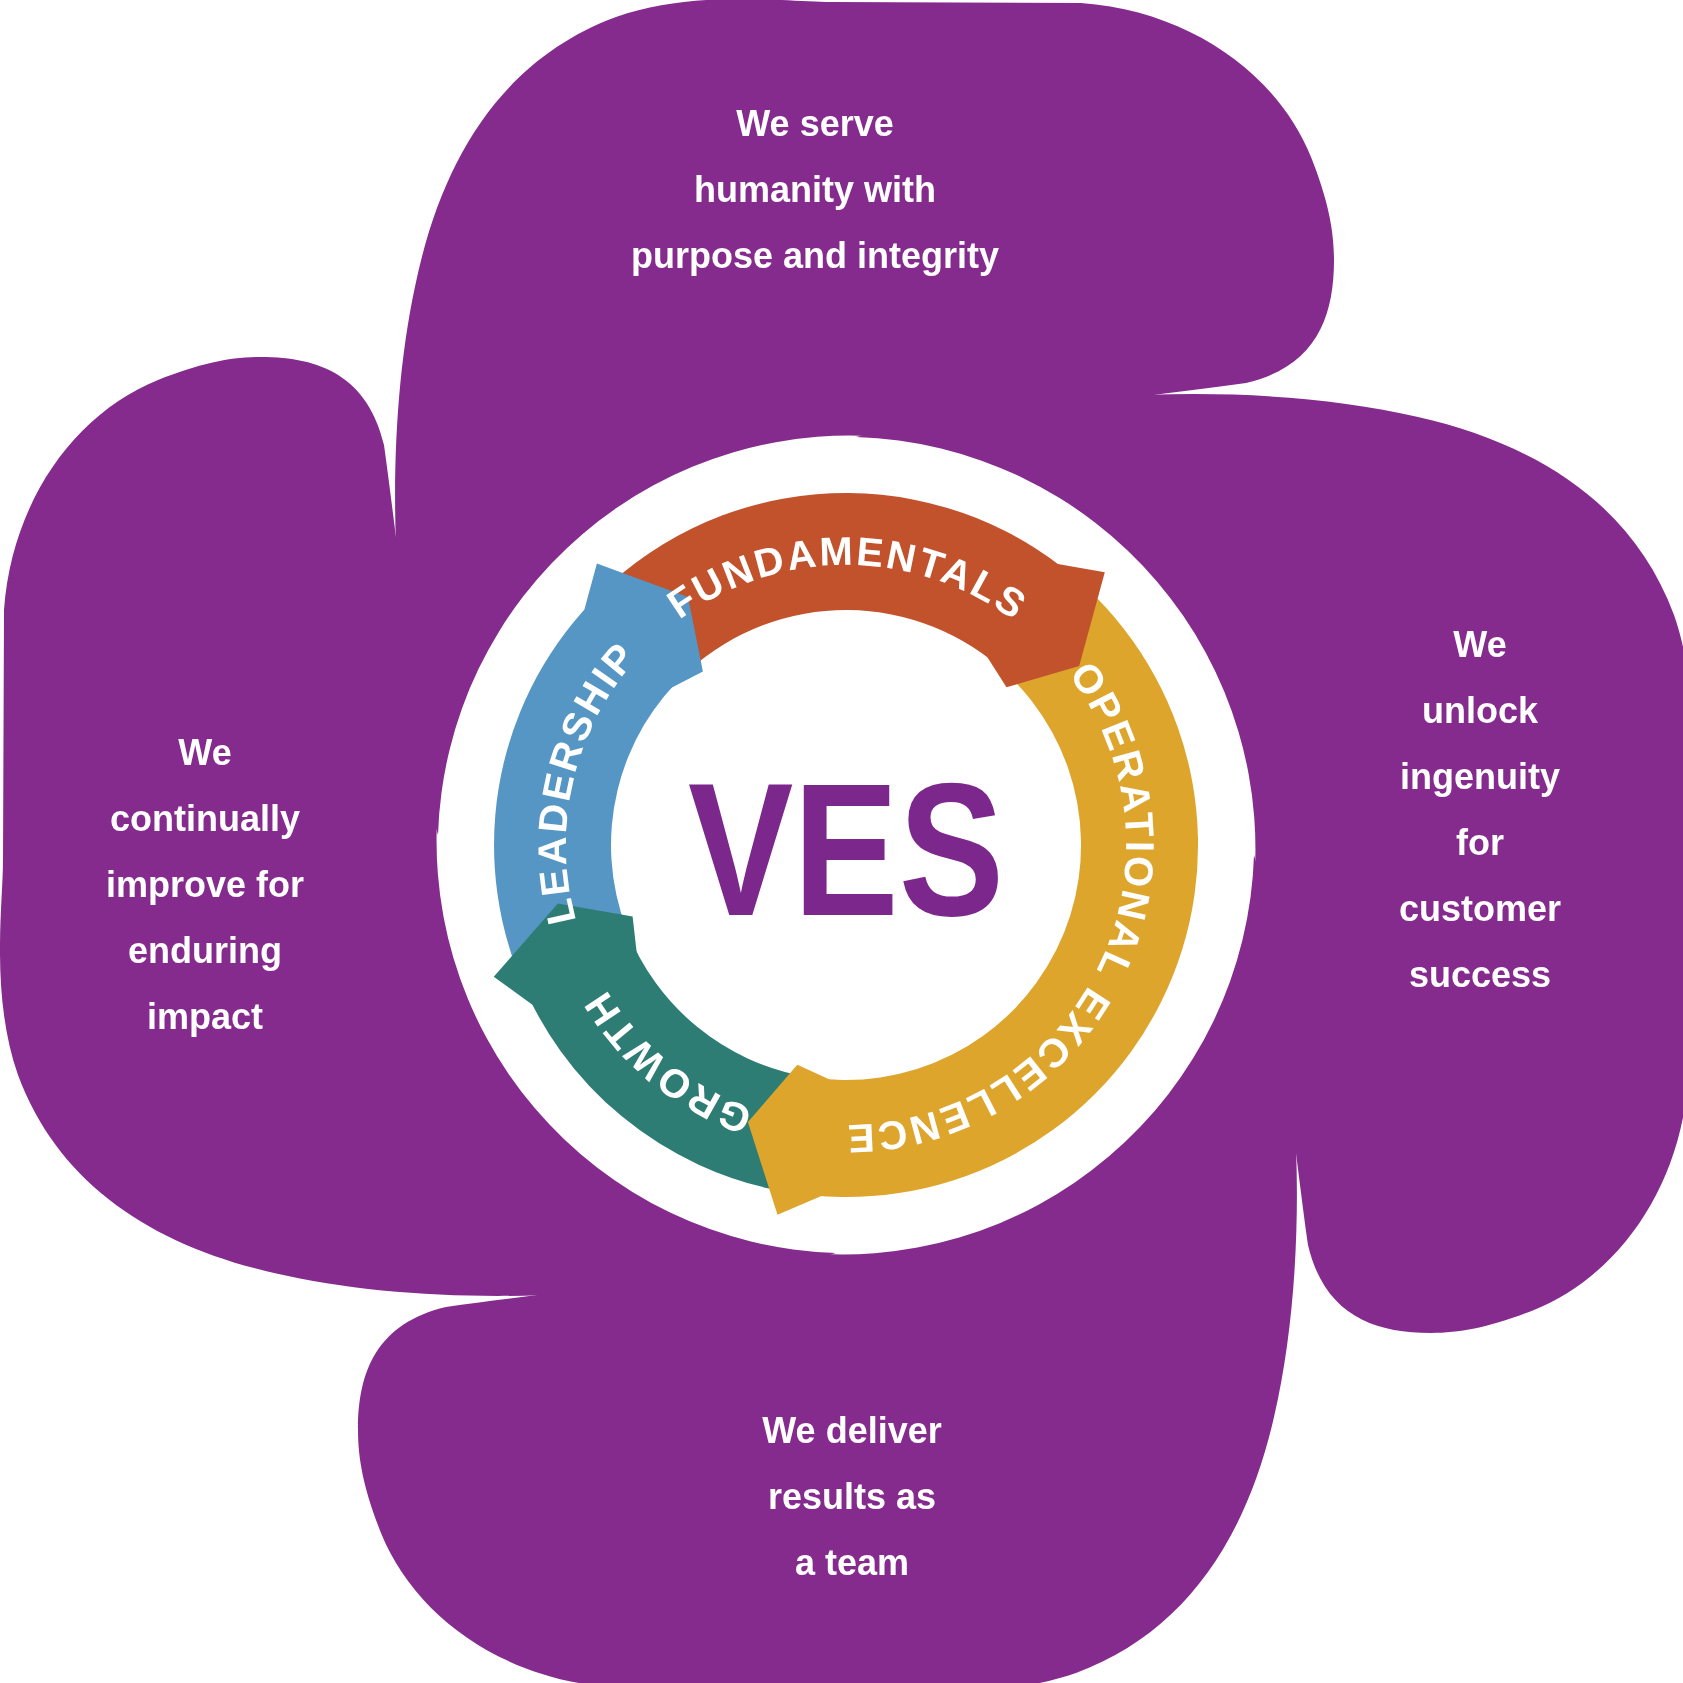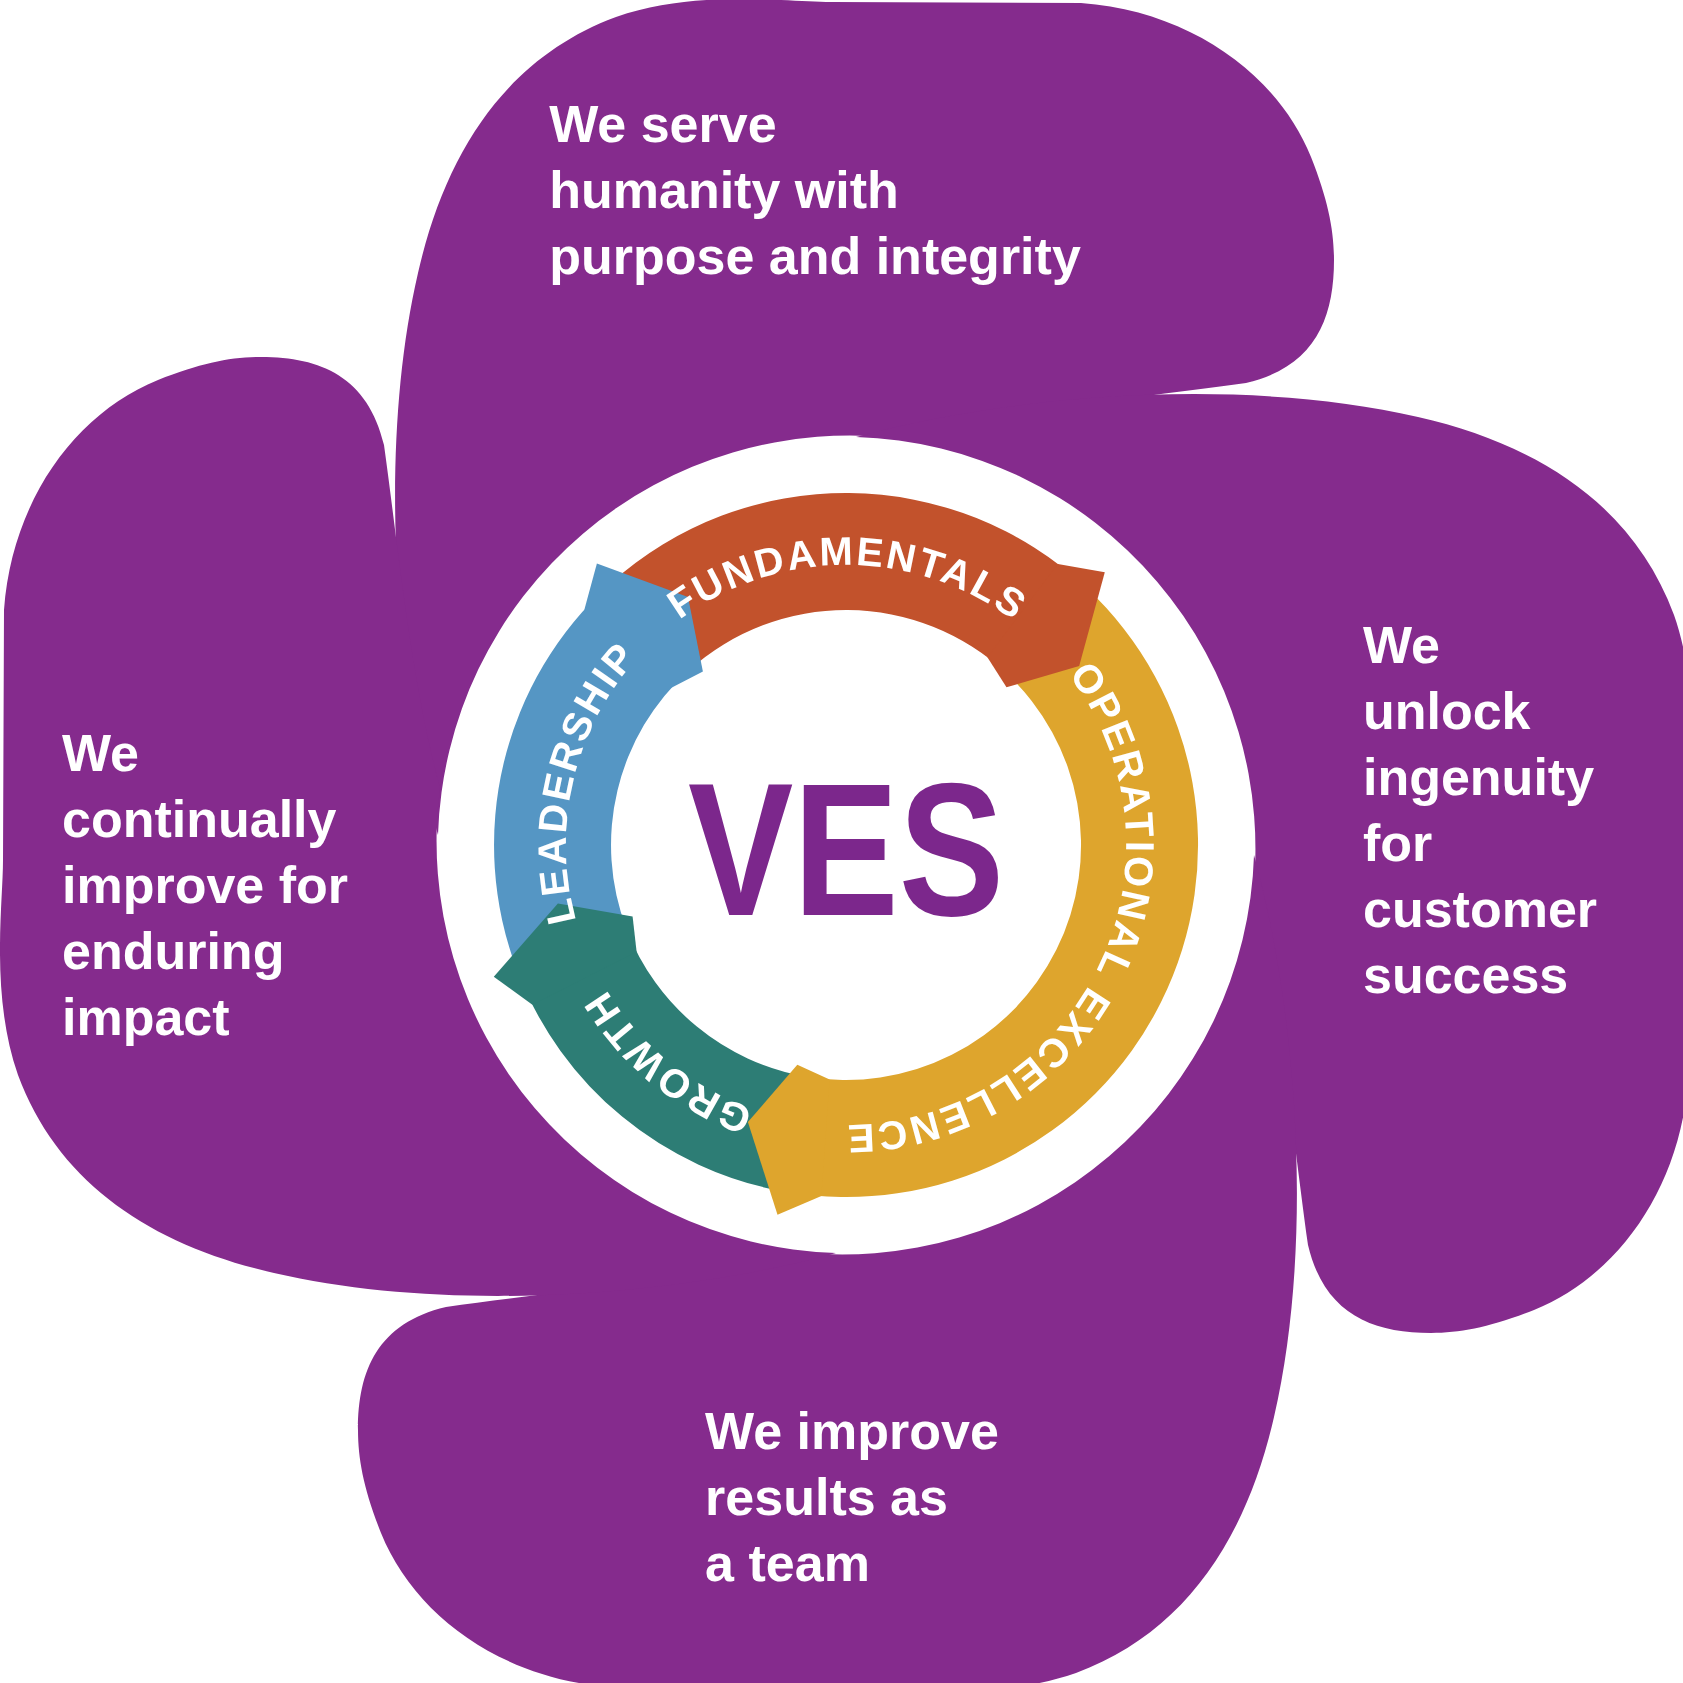--- a/index.html
+++ b/index.html
@@ -10,22 +10,23 @@
     overflow:hidden;
     font-family:"Liberation Sans",sans-serif;
   }
   #diagram-svg{position:absolute;left:0;top:0;width:1683px;height:1683px;}
   .petal-text{
     position:absolute;
     transform:translate(-50%,-50%);
     color:#ffffff;
     font-family:"Liberation Sans",sans-serif;
     font-weight:700;
-    font-size:52px;
+    font-size:36px;
     line-height:66px;
+    text-align:center;
     white-space:pre-line;
     pointer-events:none;
   }
   .pt-top{left:815px;top:190px;}
   .pt-right{left:1480px;top:810px;}
   .pt-bottom{left:852px;top:1497px;}
   .pt-left{left:205px;top:885px;}
   .ring-label{
     font-family:"Liberation Sans",sans-serif;
     font-weight:700;
@@ -75,21 +76,21 @@
   <div class="petal-text pt-top">We serve
 humanity with
 purpose and integrity</div>
 
   <div class="petal-text pt-right">We
 unlock
 ingenuity for
 customer
 success</div>
 
-  <div class="petal-text pt-bottom">We improve
+  <div class="petal-text pt-bottom">We deliver
 results as
 a team</div>
 
   <div class="petal-text pt-left">We
 continually
 improve for
 enduring
 impact</div>
 </div>
 

